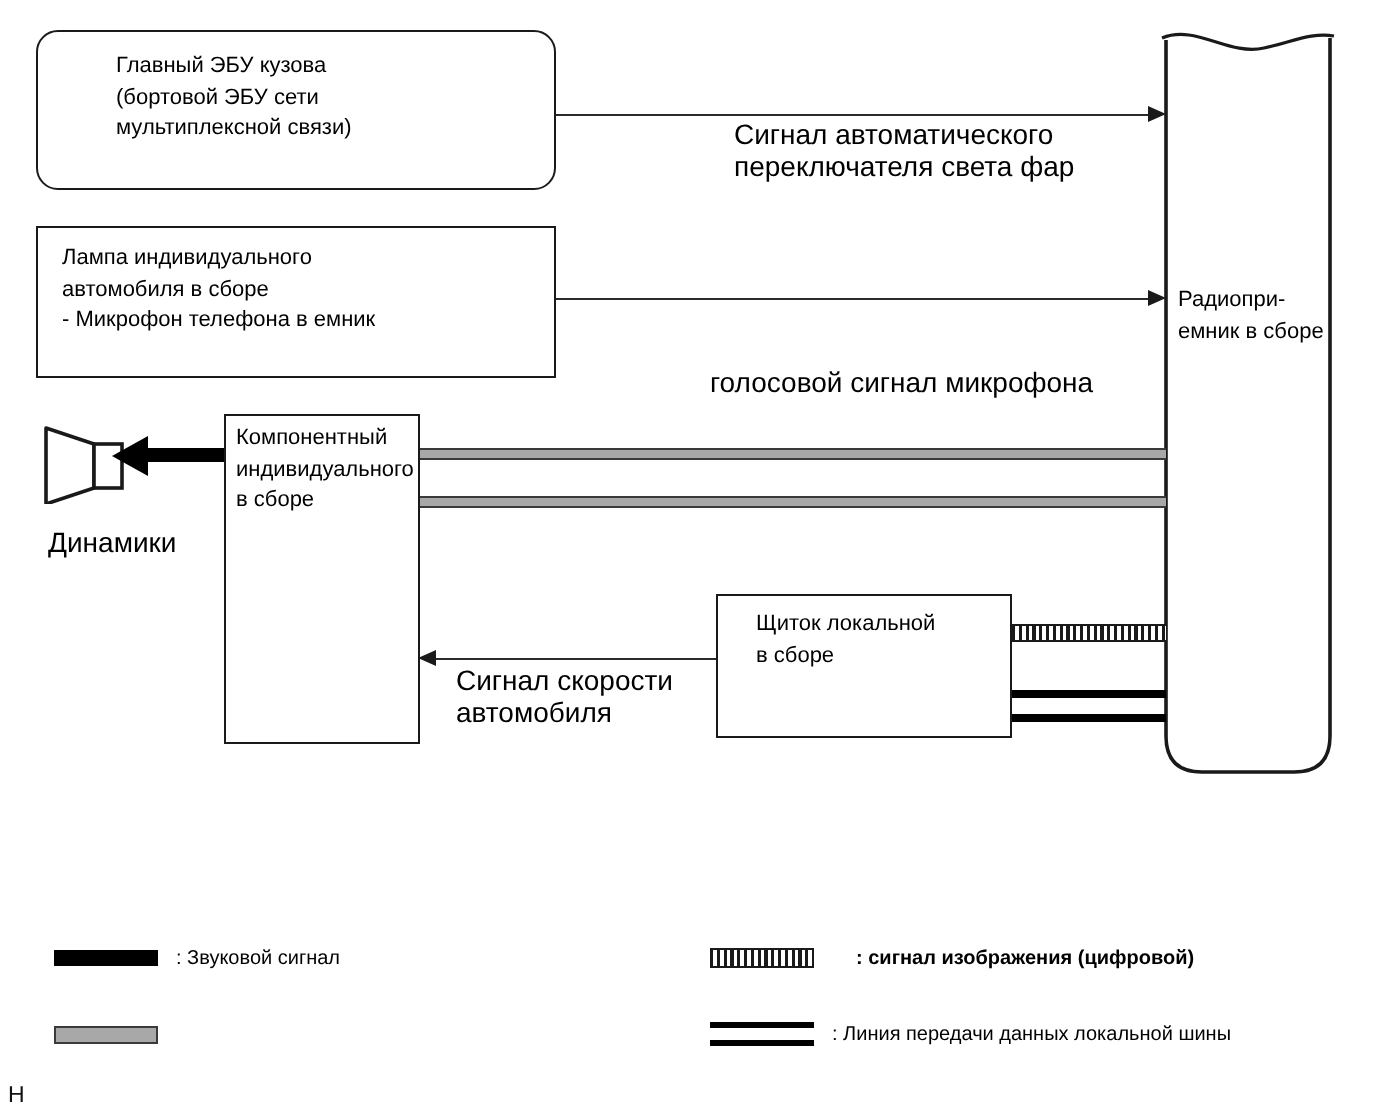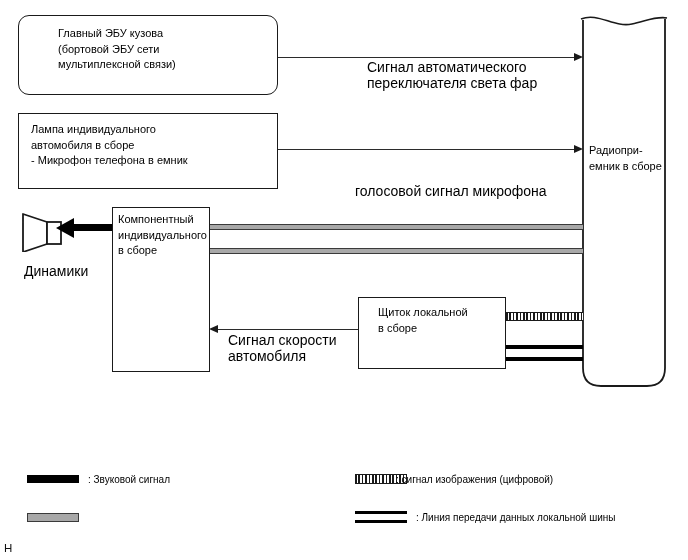--- a/index.html
+++ b/index.html
@@ -214,21 +214,21 @@
 
   <div class="hatch" style="left:506px; top:312px; width:77px;"></div>
 
   <div class="localbus" style="left:506px; top:345px; width:77px;"></div>
   <div class="localbus" style="left:506px; top:357px; width:77px;"></div>
 
   <div class="lg-audio" style="left:27px; top:475px; width:52px;"></div>
   <div class="legend-text" style="left:88px; top:472px;">: Звуковой сигнал</div>
 
   <div class="lg-hatch" style="left:355px; top:474px; width:52px;"></div>
-  <div class="legend-text" style="left:396px; top:472px;">: сигнал изображения (цифровой)</div>
+  <div class="legend-text" style="left:428px; top:472px;font-weight:bold;">: сигнал изображения (цифровой)</div>
 
   <div class="lg-most" style="left:27px; top:513px; width:52px;"></div>
 
   <div class="lg-local-a" style="left:355px; top:511px; width:52px;"></div>
   <div class="lg-local-b" style="left:355px; top:520px; width:52px;"></div>
   <div class="legend-text" style="left:416px; top:510px;">: Линия передачи данных локальной шины</div>
 
   <div class="corner-mark" style="left:4px; top:542px;">H</div>
 
 </div>

